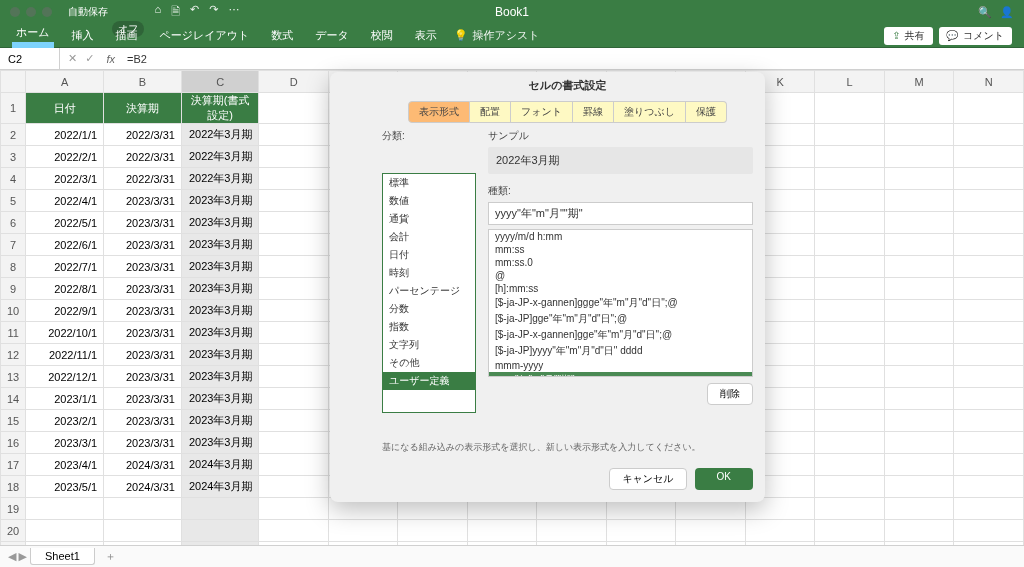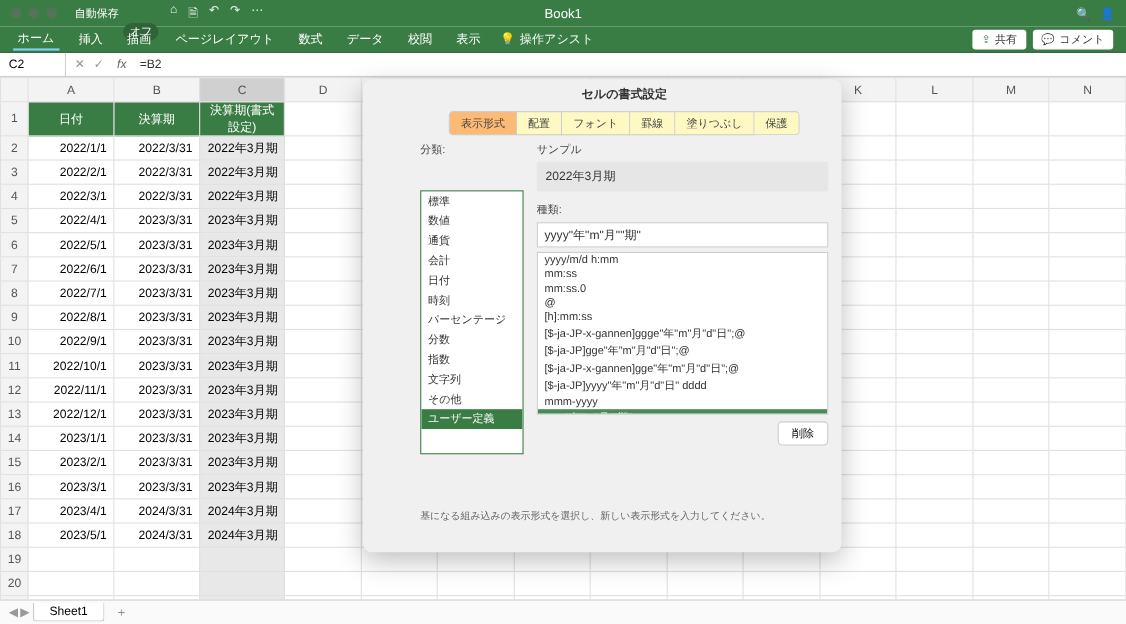--- a/index.html
+++ b/index.html
@@ -8,21 +8,21 @@
 .traffic { display: flex; gap: 6px; padding: 0 10px; }
 .tdot { width: 10px; height: 10px; border-radius: 50%; background: #6b6b6b; opacity: .5; }
 .ttext { font-size: 10px; margin-left: 6px; display: flex; align-items: center; gap: 4px; }
 .pill { background: #2f6438; border-radius: 8px; padding: 1px 6px; font-size: 10px; margin-top: 34px; }
 .ticons { display: flex; gap: 10px; margin-left: 10px; }
 .ticons span { opacity: .9; }
 .title { position: absolute; left: 50%; transform: translateX(-50%); font-size: 12px; }
 .tright { margin-left: auto; display: flex; gap: 8px; padding-right: 10px; }
 .ribbon { height: 24px; background: #3a7d44; display: flex; align-items: center; padding: 0 12px; gap: 14px; color: #fff; font-size: 11px; border-bottom: 1px solid #2f6438; }
 .ribbon .tab { padding: 2px 4px; }
-.ribbon .tab.sel { border-bottom: 2px solid #7dd3fc; font-family: Liberation Serif, serif; }
+.ribbon .tab.sel { border-bottom: 6px solid #7dd3fc; font-family: Liberation Serif, serif; }
 .ribbon .assist { display: flex; align-items: center; gap: 4px; opacity: .95; }
 .ribbon-right { margin-left: auto; display: flex; gap: 6px; }
 .rbtn { background: #fff; color: #333; border-radius: 3px; padding: 2px 8px; font-size: 10px; display: flex; align-items: center; gap: 4px; }
 .formula { height: 22px; border-bottom: 1px solid #d0d0d0; display: flex; align-items: center; }
 .namebox { width: 60px; border-right: 1px solid #d0d0d0; padding: 0 8px; font-size: 11px; height: 100%; display: flex; align-items: center; }
 .fx-controls { display: flex; align-items: center; gap: 8px; padding: 0 8px; color: #999; }
 .fx-controls span { font-size: 11px; }
 .fx-label { color: #666; font-style: italic; margin: 0 4px; }
 .fx-input { font-size: 11px; color: #333; }
 .sheet { position: relative; }
@@ -604,14 +604,18 @@
           <div class="">[$-ja-JP-x-gannen]gge"年"m"月"d"日";@</div>
           <div class="">[$-ja-JP]yyyy"年"m"月"d"日" dddd</div>
           <div class="">mmm-yyyy</div>
           <div class="sel">yyyy"年"m"月""期"</div>
         </div>
       <div class="del-row"><span class="btn">削除</span></div>
     </div>
   </div>
   <div class="dlg-foot">
     <div class="dlg-note">基になる組み込みの表示形式を選択し、新しい表示形式を入力してください。</div>
+    <div class="dlg-actions">
+      <span class="btn">キャンセル</span>
+      <span class="btn-ok">OK</span>
+    </div>
   </div>
 </div>
 
 </body></html>

